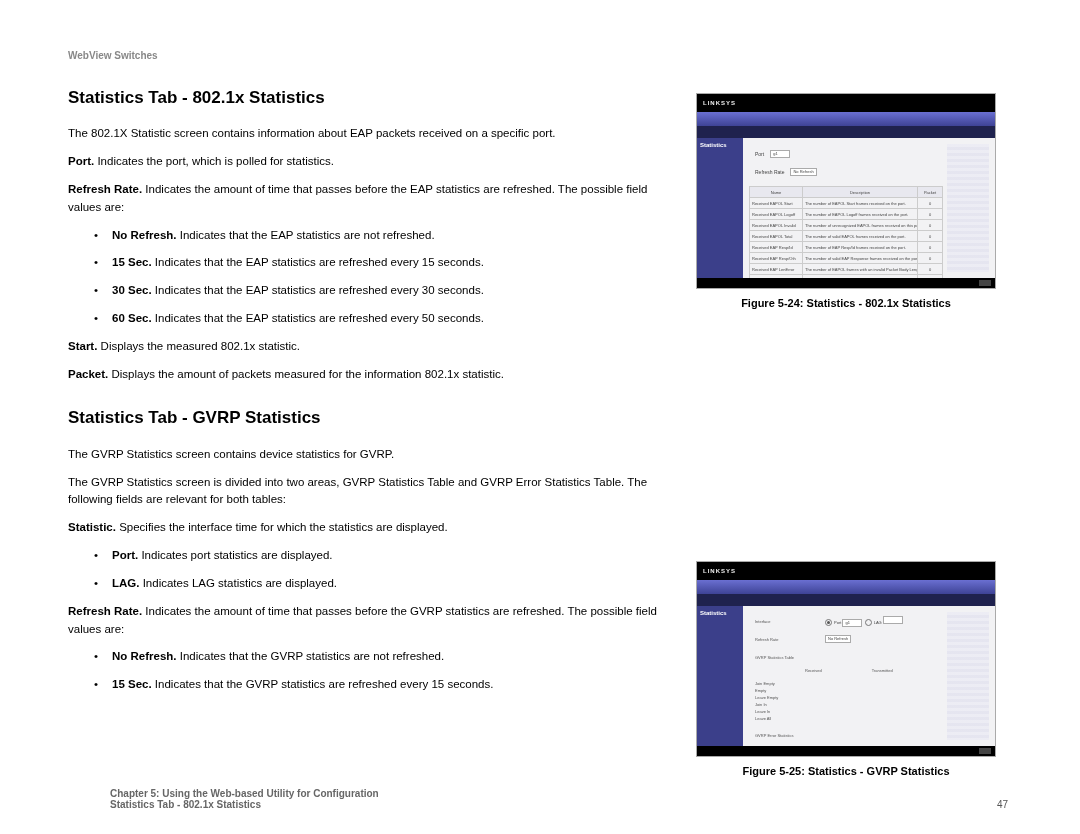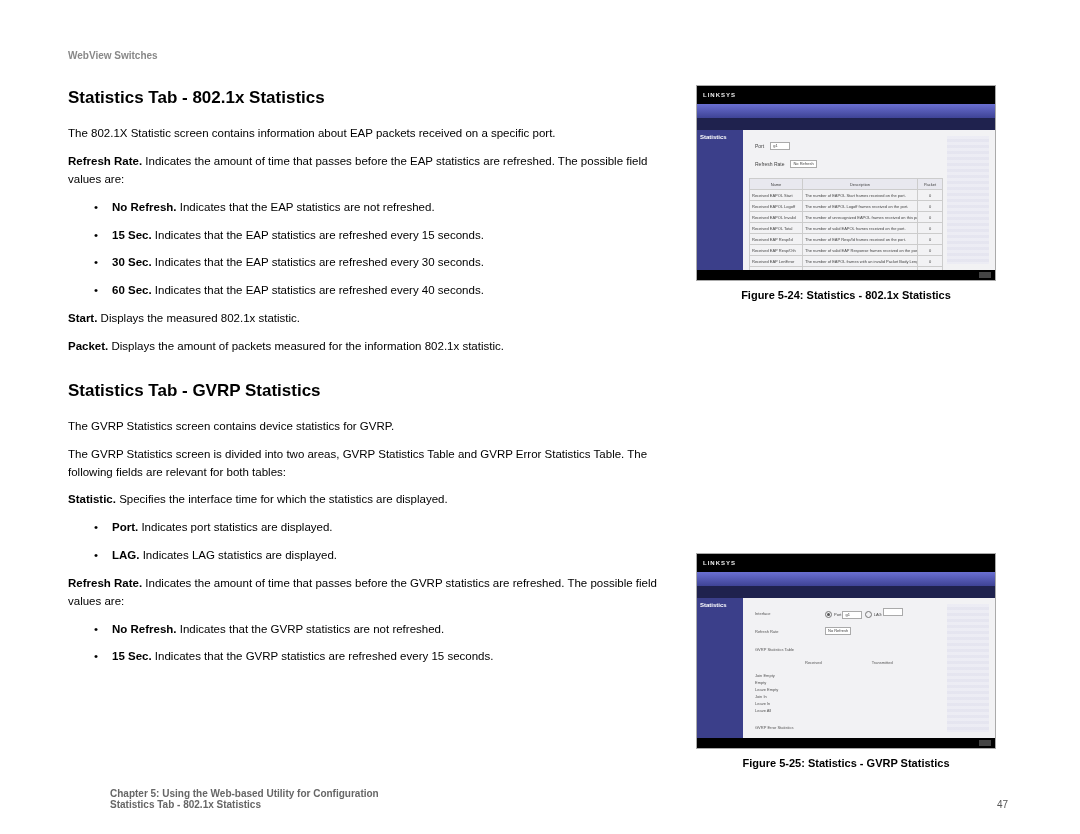--- a/index.html
+++ b/index.html
@@ -30,20 +30,21 @@
   .left {
     width: 600px;
     font-size: 11.5px;
     line-height: 1.55;
   }
   .right {
     width: 300px;
     display: flex;
     flex-direction: column;
     gap: 56px;
+    margin-top: 8px;
   }
   h2.section {
     font-size: 17px;
     font-weight: bold;
     margin: 0 0 14px 0;
   }
   h2.section.mt {
     margin-top: 22px;
   }
   .para {
@@ -260,30 +261,33 @@
   <div class="header-label">WebView Switches</div>
 
   <div class="columns">
 
     <div class="left">
 
       <h2 class="section">Statistics Tab - 802.1x Statistics</h2>
 
       <p class="para">The 802.1X Statistic screen contains information about EAP packets received on a specific port.</p>
 
+      <p class="para">
+        <span class="lead">Port.</span><span> Indicates the port, which is polled for statistics.</span>
+      </p>
 
       <p class="para">
         <span class="lead">Refresh Rate.</span><span> Indicates the amount of time that passes before the EAP statistics are refreshed. The possible field values are:</span>
       </p>
 
       <ul class="bullets">
         <li><span class="lead">No Refresh.</span><span> Indicates that the EAP statistics are not refreshed.</span></li>
         <li><span class="lead">15 Sec.</span><span> Indicates that the EAP statistics are refreshed every 15 seconds.</span></li>
         <li><span class="lead">30 Sec.</span><span> Indicates that the EAP statistics are refreshed every 30 seconds.</span></li>
-        <li><span class="lead">60 Sec.</span><span> Indicates that the EAP statistics are refreshed every 40 seconds.</span></li>
+        <li><span class="lead">60 Sec.</span><span> Indicates that the EAP statistics are refreshed every 50 seconds.</span></li>
       </ul>
 
       <p class="para">
         <span class="lead">Start.</span><span> Displays the measured 802.1x statistic.</span>
       </p>
       <p class="para">
         <span class="lead">Packet.</span><span> Displays the amount of packets measured for the information 802.1x statistic.</span>
       </p>
 
       <h2 class="section mt">Statistics Tab - GVRP Statistics</h2>

